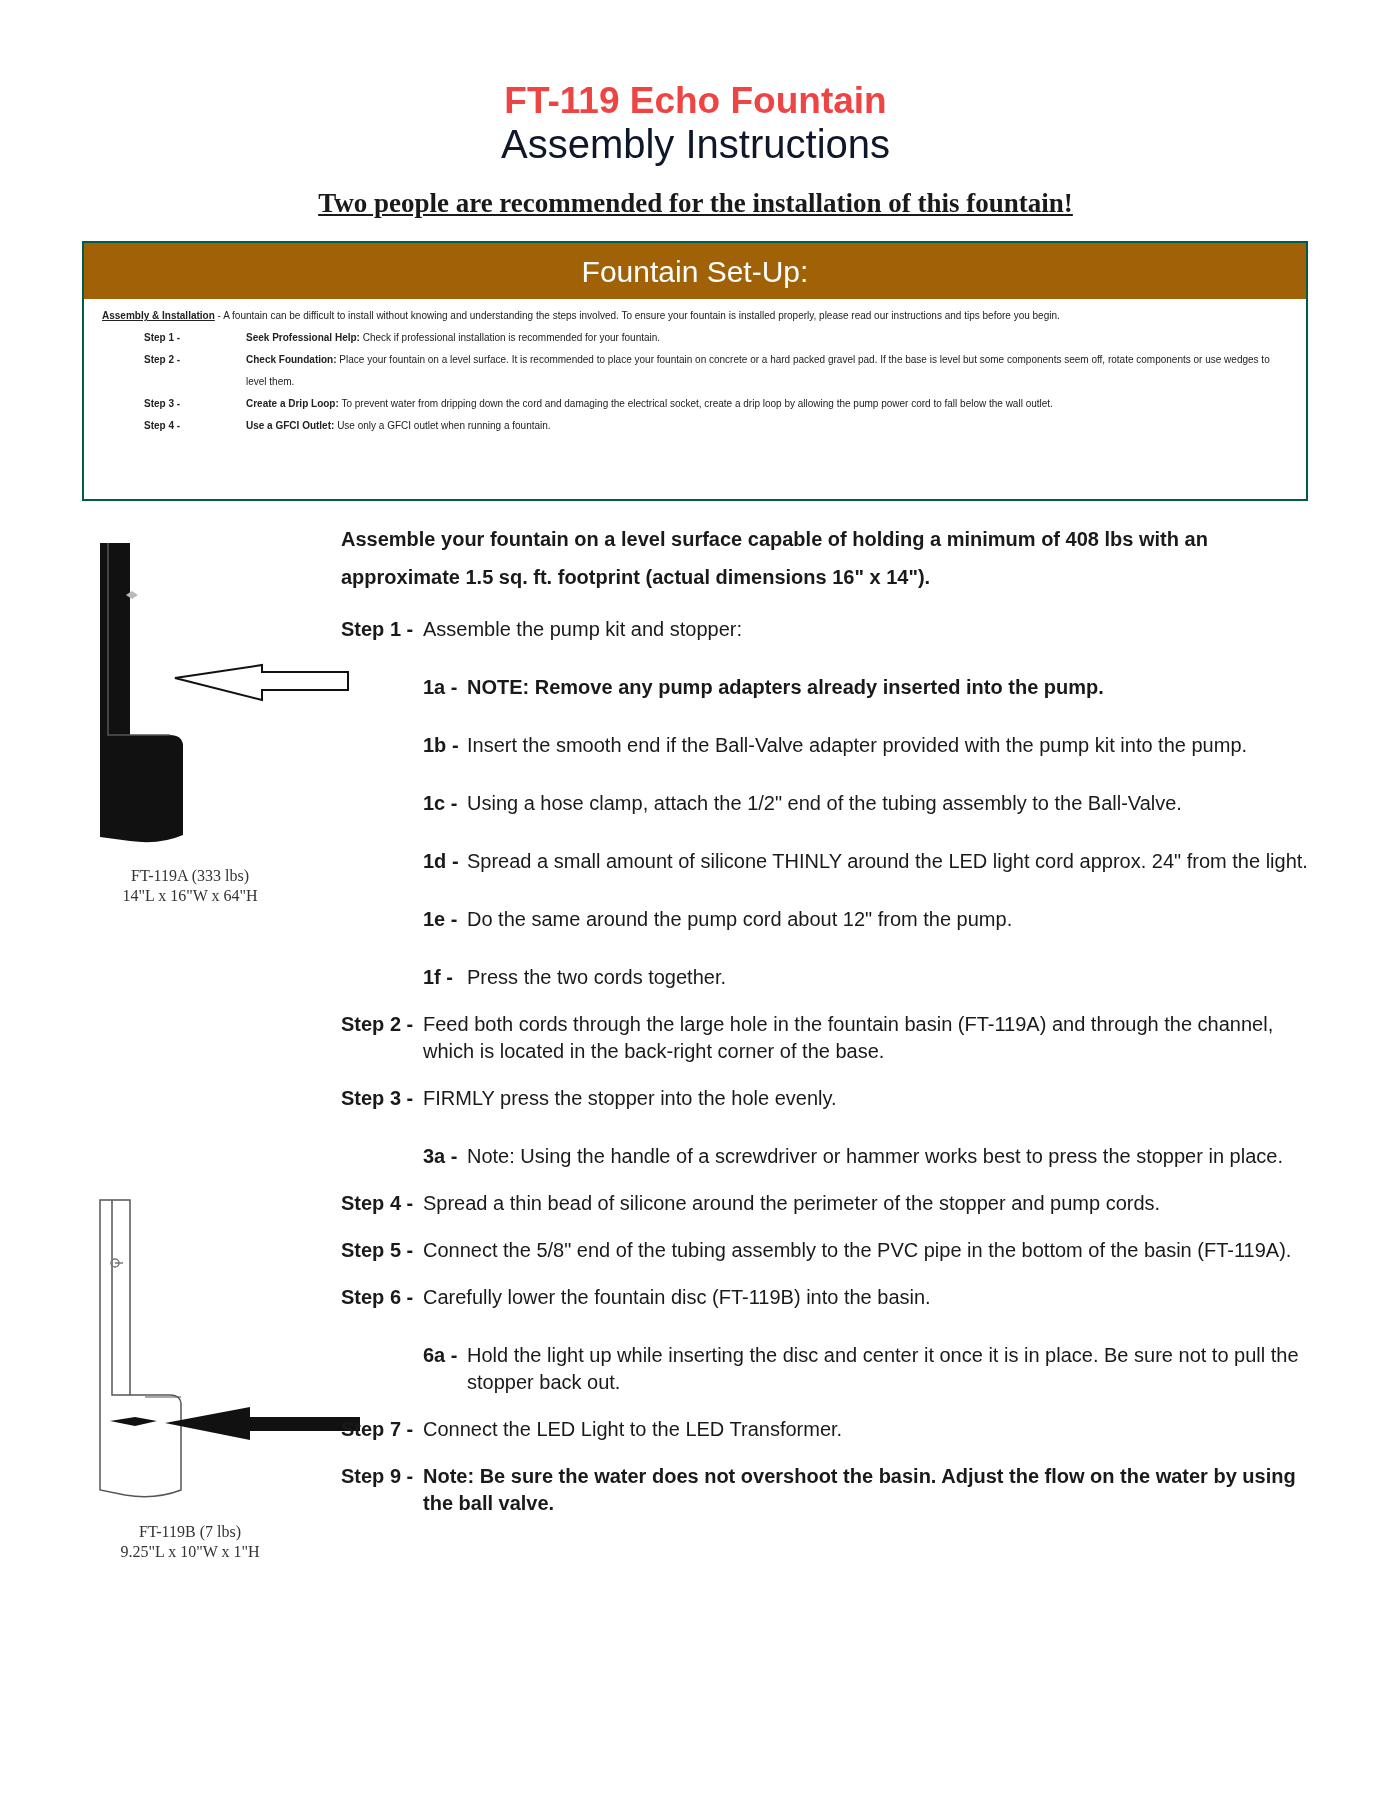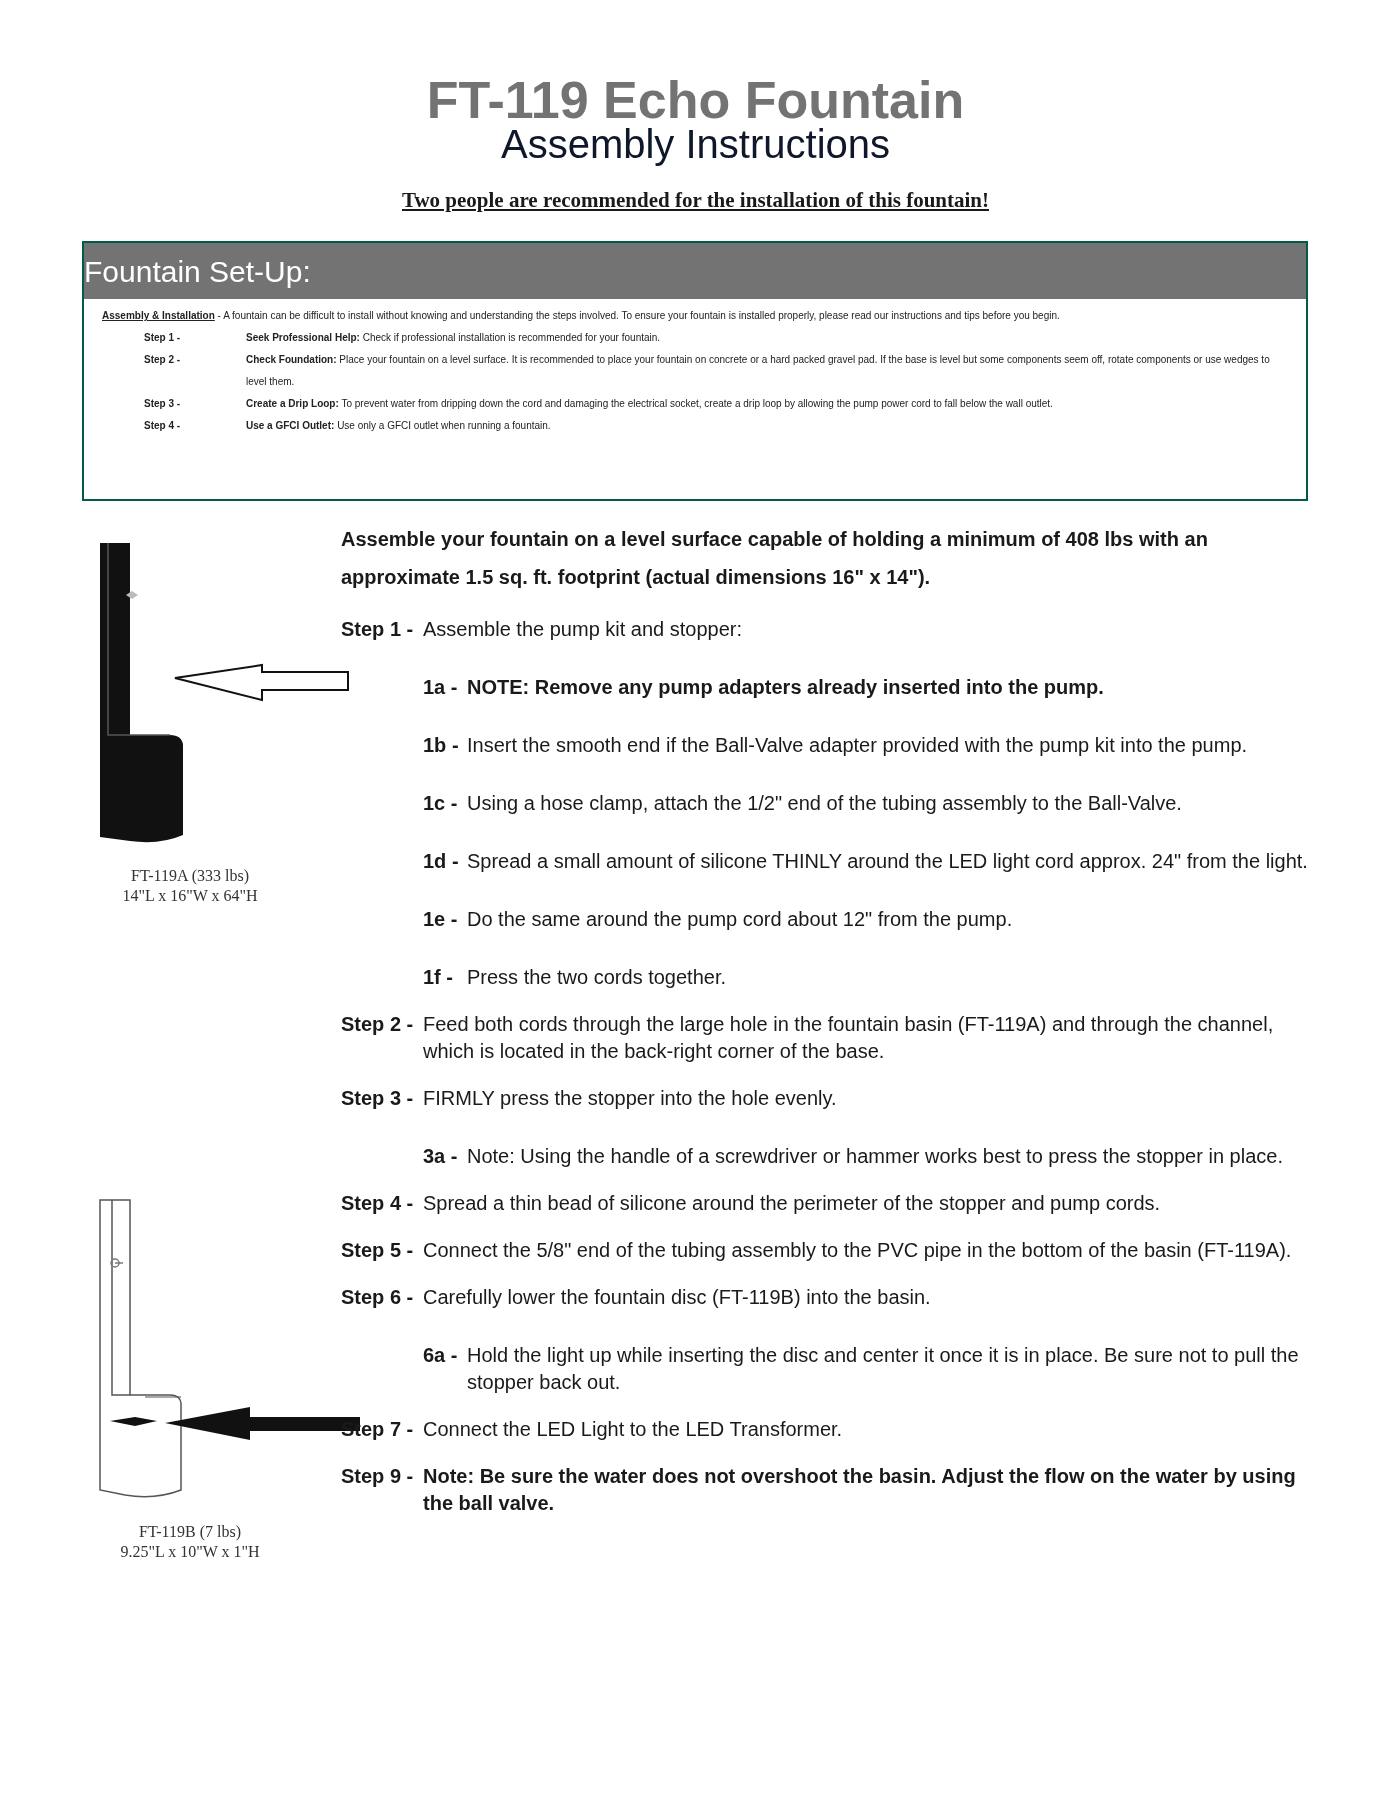--- a/index.html
+++ b/index.html
@@ -1,24 +1,24 @@
 <!DOCTYPE html>
 <html><head>
 <meta charset="utf-8">
 <style>
   html, body { margin: 0; padding: 0; background: #ffffff; }
   body { width: 1391px; height: 1800px; position: relative; overflow: hidden; color: #1a1a1a; font-family: "Liberation Sans", sans-serif; }
 
   .title { position: absolute; left: 0; width: 1391px; text-align: center; }
-  #t1 { top: 70px; font-size: 52px; font-weight: bold; color: #737373; }
+  #t1 { top: 80px; font-size: 37px; font-weight: bold; color: #ef4444; }
   #t2 { top: 122px; font-size: 40px; color: #0f172a; }
-  #note { top: 188px; font-family: "Liberation Serif", serif; font-size: 21px; font-weight: bold; text-decoration: underline; }
+  #note { top: 188px; font-family: "Liberation Serif", serif; font-size: 27px; font-weight: bold; text-decoration: underline; }
 
   .setup { position: absolute; left: 82px; top: 241px; width: 1226px; height: 260px; border: 2px solid #005c48; box-sizing: border-box; }
-  .setup-head { height: 56px; background: #737373; color: #fff; font-size: 30px; text-align: left; line-height: 58px; }
+  .setup-head { height: 56px; background: #a16207; color: #fff; font-size: 30px; text-align: center; line-height: 58px; }
   .setup-body { padding: 6px 18px 0 18px; font-family: "Liberation Sans", sans-serif; font-size: 10px; line-height: 22px; color: #222; }
   .setup-body .intro u { font-weight: bold; }
   .srow { display: flex; margin-left: 42px; }
   .srow .lab { width: 72px; flex: none; font-weight: bold; }
   .srow .txt { flex: 1; margin-left: 30px; }
   .srow .txt b { font-weight: bold; }
 
   .fig { position: absolute; }
   .caption { position: absolute; text-align: center; font-family: "Liberation Serif", serif; font-size: 16px; color: #333; line-height: 20px; }
 

